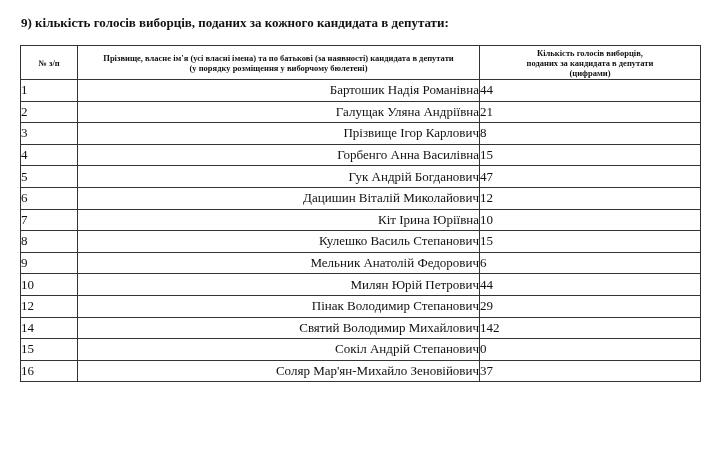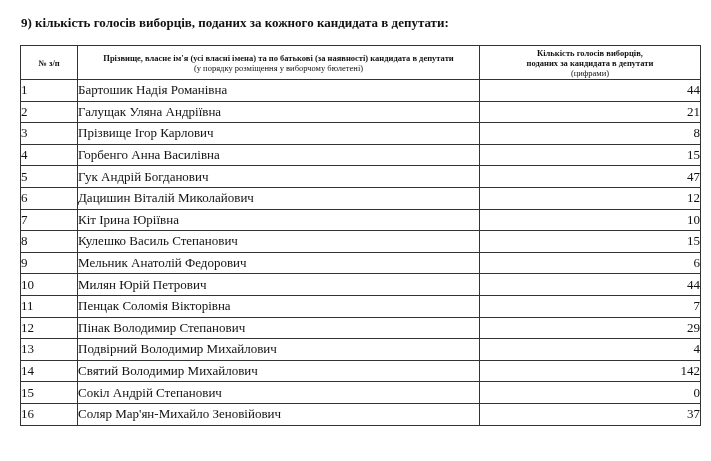--- a/index.html
+++ b/index.html
@@ -8,27 +8,27 @@
   .title { position: absolute; left: 21px; top: 15px; font-size: 13px; font-weight: bold;
            letter-spacing: 0; white-space: nowrap; }
   table.votes { position: absolute; left: 20px; top: 45px; border-collapse: collapse;
                 width: 680px; table-layout: fixed; }
   table.votes td, table.votes th { border: 1px solid #333; padding: 0; }
   col.c-num { width: 57px; }
   col.c-name { width: 402px; }
   col.c-votes { width: 221px; }
   thead th { height: 33px; font-size: 8.5px; font-weight: bold; text-align: center;
              vertical-align: middle; line-height: 10px; }
-  thead th .sub { font-weight: normal; display: block; }
+  thead th .sub { font-weight: bold; display: block; }
   thead th.h-num { font-weight: bold; }
   thead th.h-votes span { display: block; }
   tbody td { height: 20.6px; font-size: 13px; line-height: 20px; vertical-align: middle; }
   td.num { padding-left: 5px; }
-  td.name { padding-left: 8px; white-space: nowrap; }
-  td.votes { text-align: right; }
+  td.name { padding-left: 8px; white-space: nowrap; text-align: right; }
+  td.votes { text-align: left; }
 </style>
 </head>
 <body>
 
 <div class="title">9) кількість голосів виборців, поданих за кожного кандидата в депутати:</div>
 
 <table class="votes">
   <colgroup>
     <col class="c-num">
       <col class="c-name">
@@ -93,33 +93,23 @@
         <td class="num">9</td>
         <td class="name">Мельник Анатолій Федорович</td>
         <td class="votes">6</td>
       </tr>
       <tr>
         <td class="num">10</td>
         <td class="name">Милян Юрій Петрович</td>
         <td class="votes">44</td>
       </tr>
       <tr>
-        <td class="num">11</td>
-        <td class="name">Пенцак Соломія Вікторівна</td>
-        <td class="votes">7</td>
-      </tr>
-      <tr>
         <td class="num">12</td>
         <td class="name">Пінак Володимир Степанович</td>
         <td class="votes">29</td>
-      </tr>
-      <tr>
-        <td class="num">13</td>
-        <td class="name">Подвірний Володимир Михайлович</td>
-        <td class="votes">4</td>
       </tr>
       <tr>
         <td class="num">14</td>
         <td class="name">Святий Володимир Михайлович</td>
         <td class="votes">142</td>
       </tr>
       <tr>
         <td class="num">15</td>
         <td class="name">Сокіл Андрій Степанович</td>
         <td class="votes">0</td>

